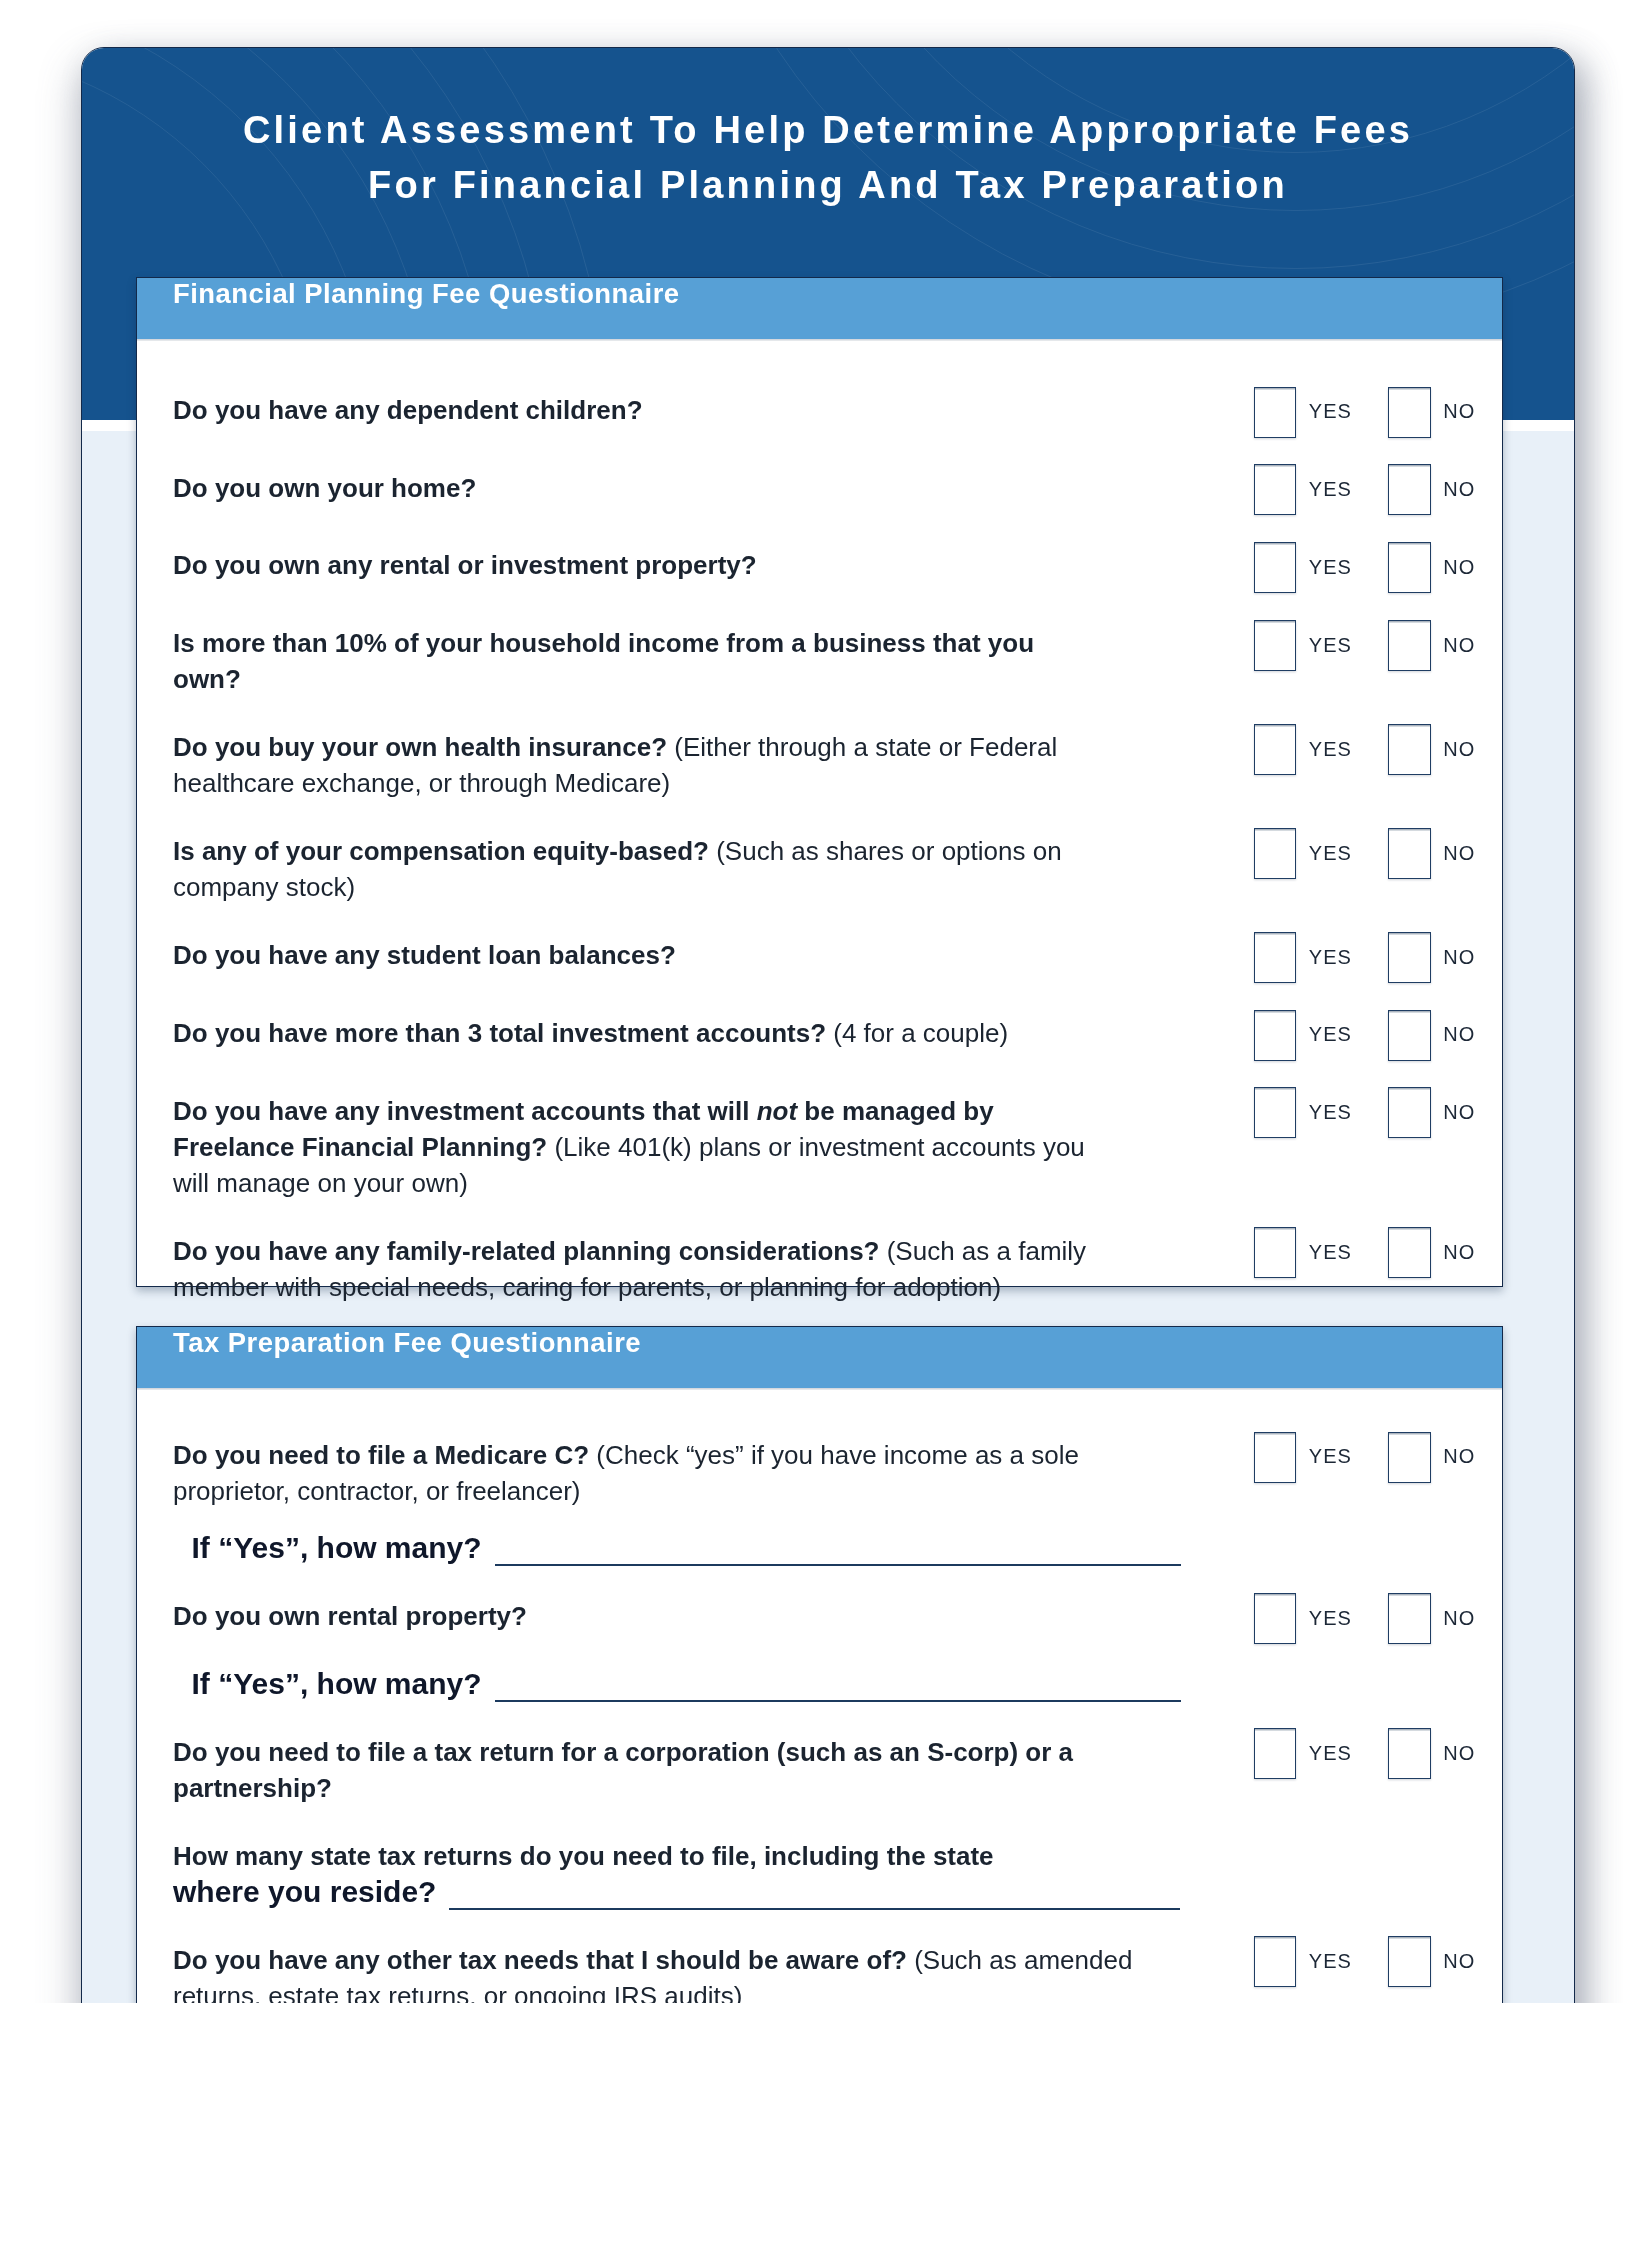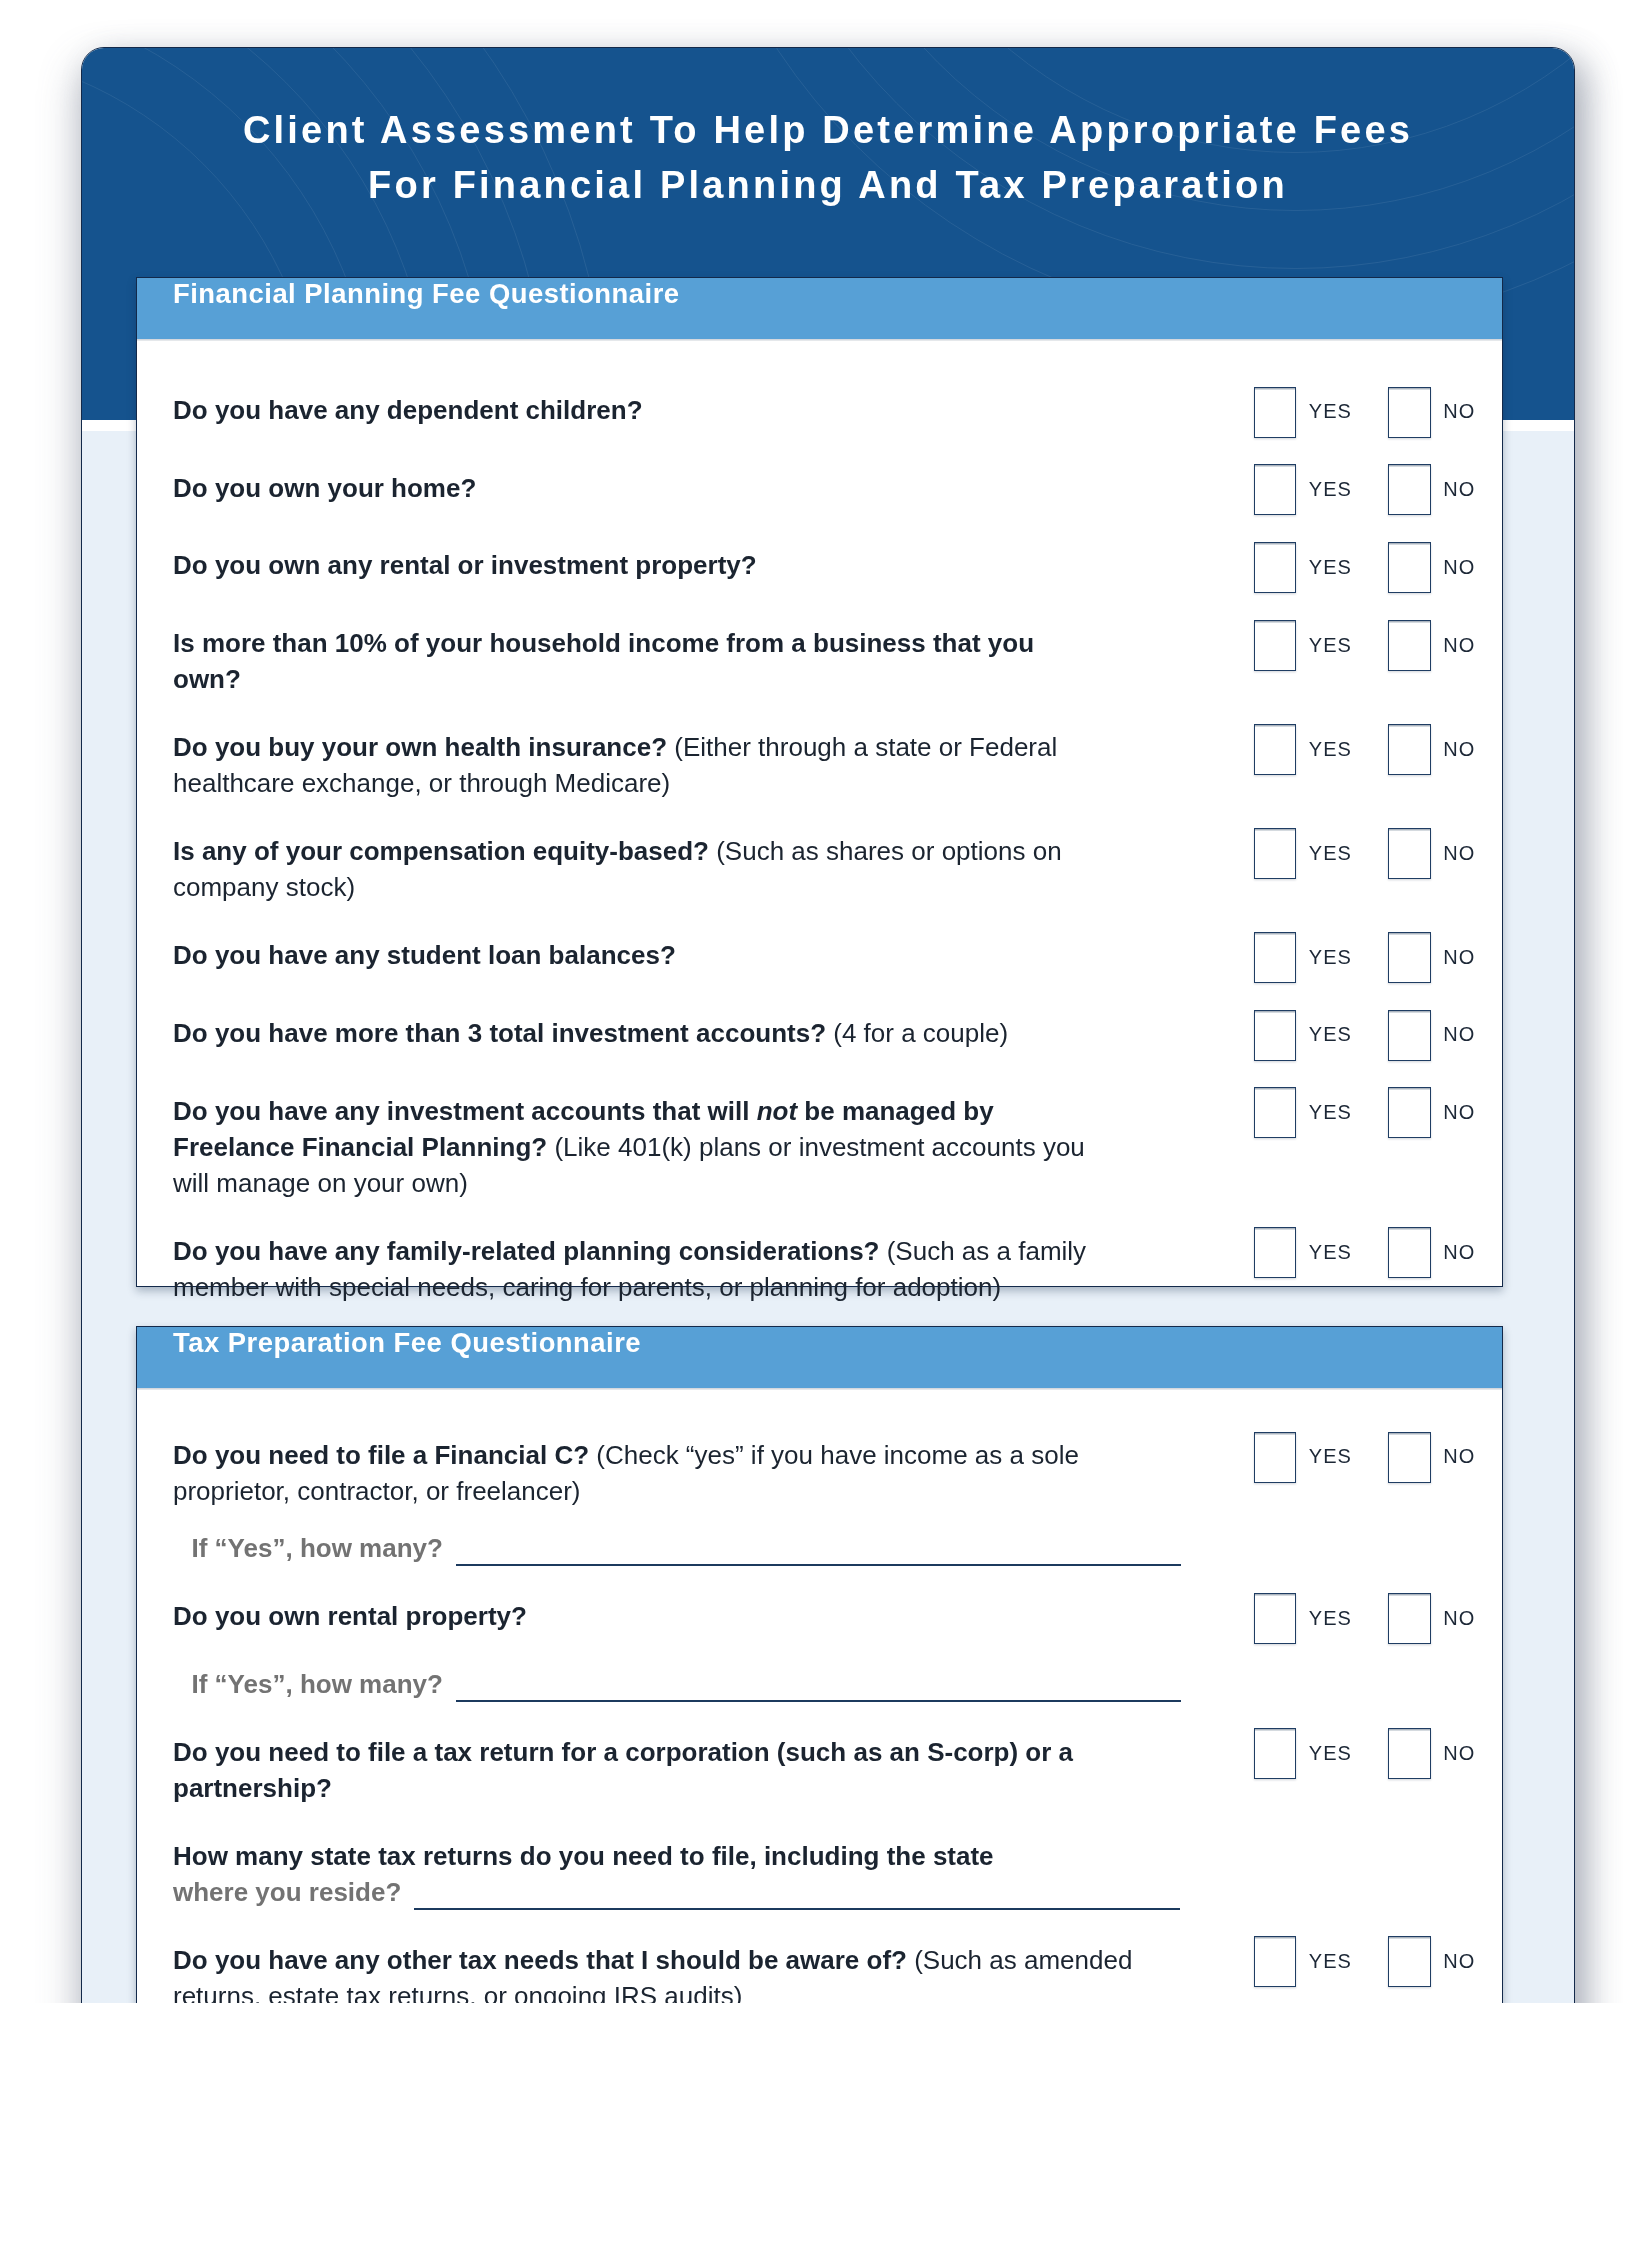--- a/index.html
+++ b/index.html
@@ -42,21 +42,21 @@
   .b { font-weight:bold; } .r { font-weight:normal; } .i { font-style:italic; }
 
   .choices { margin-left:auto; margin-top:-5.3px; width:222px; min-width:222px;
     display:flex; align-items:flex-start; margin-right:8px; }
   .cb { width:45px; height:51px; background:#ffffff; border:1.6px solid #1f3d63;
     box-shadow:inset 0 1.6px 0 rgba(15,41,70,.35), 0 2.1px 2.1px rgba(15,35,60,.18); }
   .cl { font-size:20px; letter-spacing:1.1px; color:#1c2736; padding-top:13.7px; margin-left:12.7px; }
   .cl-yes { margin-right:36px; }
 
   .subrow { display:flex; align-items:flex-end; margin:-10.6px 0 32px 18.5px; width:989px; }
-  .sublabel { font-size:26px; line-height:36px; font-weight:bold; color:#737373; white-space:nowrap;text-align:right; }
+  .sublabel { font-size:30px; line-height:36px; font-weight:bold; color:#0f172a; white-space:nowrap;text-align:right; }
   .fline { flex:1; border-bottom:2.1px solid #1c3a5e; margin-left:13px; height:31px; }
   .linewrap { display:flex; align-items:flex-end; width:1007px; margin-bottom:32px; }
   .lonely-line { margin:26px 0 0 18.5px; width:970px; border-bottom:2.1px solid #1c3a5e; height:0; }
   .q4block { margin-bottom:32px; }
   .q4block .qrow { margin-bottom:0; }
 
   .footer { position:absolute; top:2211px; right:39px; font-size:22px; color:#1f2733; }
 </style>
 </head>
 <body>
@@ -191,21 +191,21 @@
       </div>
     </div>
 
     <div class="section section-tax">
       <div class="section-bar">
         <span class="bar-text">Tax Preparation Fee Questionnaire</span>
       </div>
       <div class="section-body">
 
         <div class="qrow">
-          <p class="qtext qw1760"><span class="b">Do you need to file a Financial C?</span><span class="r"> (Check “yes” if you have income as a sole proprietor, contractor, or freelancer)</span></p>
+          <p class="qtext qw1760"><span class="b">Do you need to file a Medicare C?</span><span class="r"> (Check “yes” if you have income as a sole proprietor, contractor, or freelancer)</span></p>
           <div class="choices">
             <span class="cb"></span>
             <span class="cl cl-yes">YES</span>
             <span class="cb"></span>
             <span class="cl">NO</span>
           </div>
         </div>
 
         <div class="subrow">
           <span class="sublabel">If “Yes”, how many?</span>

